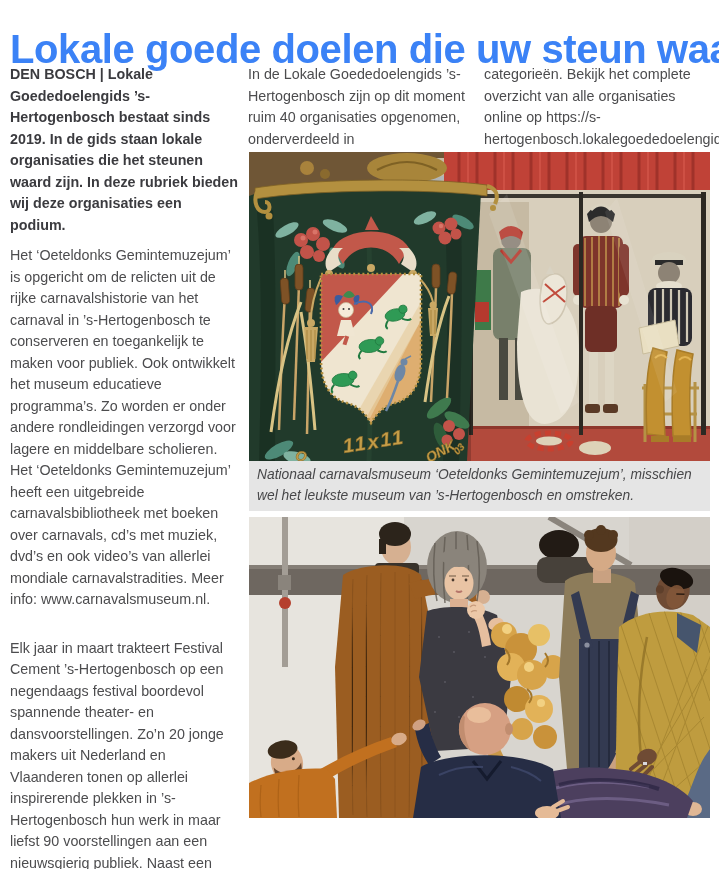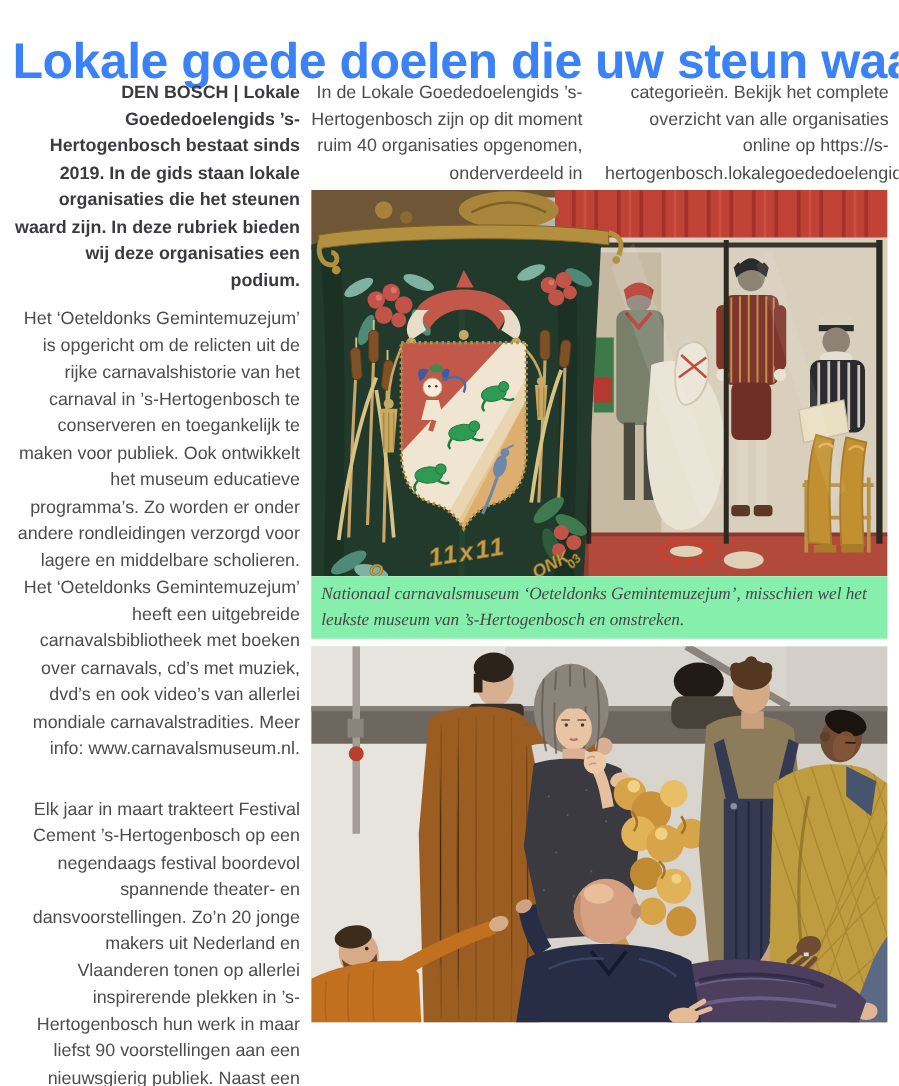--- a/index.html
+++ b/index.html
@@ -9,35 +9,35 @@
   }
   .headline {
     position:absolute; left:10px; top:2px; width:709px;
     font-size:40px; font-weight:700; letter-spacing:-0.4px;
     color:#3b82f6; white-space:nowrap; line-height:40px;
   }
   .col {
     position:absolute; top:64px; font-size:14.3px; line-height:21.5px;
     color:#4c4c4e; text-align:left;
   }
-  .col p { margin:0;text-align:right; }
+  .col p { margin:0; }
   #col1 { left:10px;  width:230px; }
   #col2 { left:248px; width:218px; }
   #col3 { left:484px; width:227px; }
   .intro { font-weight:700; color:#3b3b3f; }
   .p-museum   { margin-top:9px !important; }
   .p-festival { margin-top:27px !important; }
   figure { position:absolute; margin:0; padding:0; }
   #fig1 { left:249px; top:152px; width:461px; height:309px; }
   #fig2 { left:249px; top:517px; width:461px; height:301px; }
   svg.photo { display:block; }
   .figcap {
     position:absolute; left:249px; width:461px; box-sizing:border-box;
-    background:#86efac; padding:4px 10px 5px 8px;
-    font-style:italic; font-size:13.8px; line-height:20.5px; color:#474749;font-family:Liberation Serif, serif;
+    background:#e5e5e5; padding:4px 10px 5px 8px;
+    font-style:italic; font-size:13.8px; line-height:20.5px; color:#474749;
   }
   #cap1 { top:461px; }
   #cap2 { top:818px; }
 </style>
 </head>
 <body>
 
 <div class="page">
 
   <h1 class="headline">Lokale goede doelen die uw steun waard zijn</h1>

